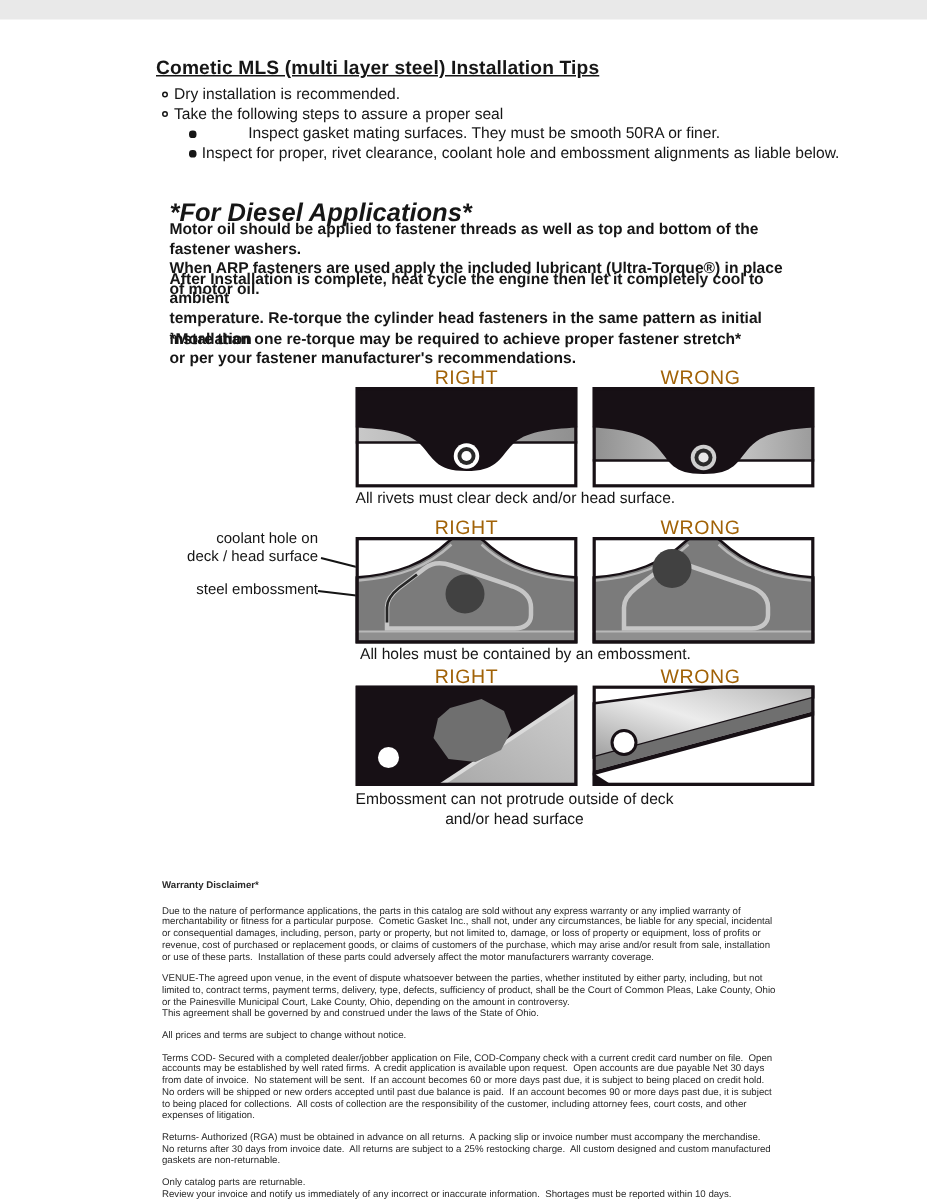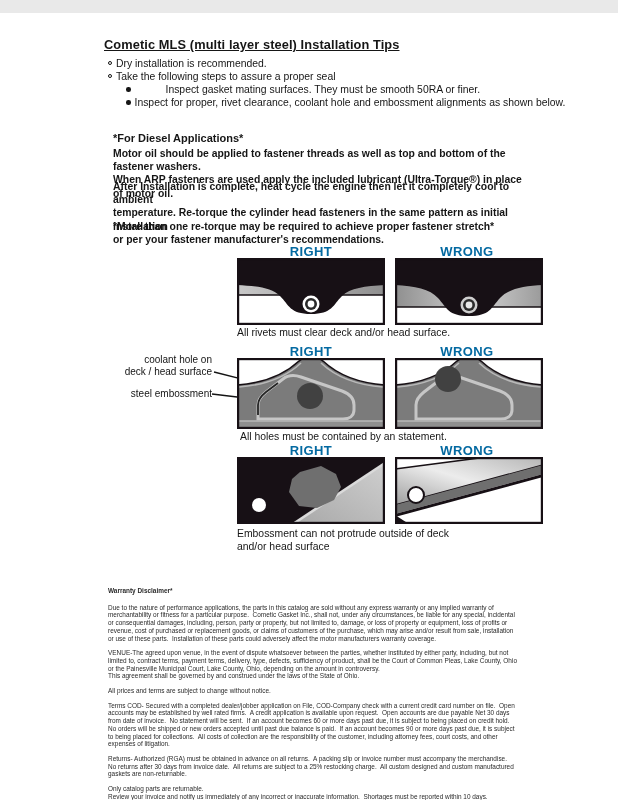--- a/index.html
+++ b/index.html
@@ -20,25 +20,25 @@
   .marker-o {
     width:4px; height:4px; border:1px solid #161616; border-radius:50%;
     margin:4px 4px 0 0; flex:0 0 auto;
   }
   .marker-f {
     width:4.5px; height:4.5px; background:#161616; border-radius:50%;
     margin:4px 4px 0 0; flex:0 0 auto;
   }
 
   
-  .diesel-head { left:113px; top:119px; font-size:11px; font-weight:bold; }
+  .diesel-head { left:113px; top:119px; font-size:17px; font-weight:bold;font-style:italic; }
   .body-par { left:113px; width:412px; font-size:10.4px; line-height:13.2px; white-space:pre-wrap;font-weight:bold; }
 
   
-  .panel-label { font-size:13px; font-weight:bold; color:#0369a1; letter-spacing:.4px; text-align:center; width:148px; }
+  .panel-label { font-size:13px; font-weight:normal; color:#a16207; letter-spacing:.4px; text-align:center; width:148px; }
   .panel { width:148px; height:67px; display:block; }
   .caption { font-size:10.4px; line-height:12.5px; white-space:pre-line; }
   .annot { font-size:10px; line-height:11.5px; text-align:right; white-space:pre-line; color:#141414; }
 
   
   .disclaimer { left:108px; top:574px; width:410px; font-size:6.45px; line-height:7.7px; color:#2a2a2a; }
   .disclaimer p { margin-bottom:7px; white-space:pre-wrap; }
   .disclaimer .d-head { font-weight:bold; margin-bottom:9px; }
 
   .page-num { left:390px; top:792px; font-size:13px; color:#a21caf; }
@@ -58,21 +58,21 @@
     <div class="bullet-row">
       <span class="marker-o"></span>
       <span>Take the following steps to assure a proper seal</span>
     </div>
     <div class="bullet-row" style="margin-left:18px;gap:31px;">
       <span class="marker-f"></span>
       <span>Inspect gasket mating surfaces.  They must be smooth 50RA or finer.</span>
     </div>
     <div class="bullet-row" style="margin-left:18px;">
       <span class="marker-f"></span>
-      <span>Inspect for proper, rivet clearance, coolant hole and embossment alignments as shown below.</span>
+      <span>Inspect for proper, rivet clearance, coolant hole and embossment alignments as liable below.</span>
     </div>
   </div>
 
   <div class="abs diesel-head">*For Diesel Applications*</div>
   <div class="abs body-par" style="top:134px;">Motor oil should be applied to fastener threads as well as top and bottom of the fastener washers.
 When ARP fasteners are used apply the included lubricant (Ultra-Torque®) in place of motor oil.</div>
   <div class="abs body-par" style="top:167px;">After Installation is complete, heat cycle the engine then let it completely cool to ambient
 temperature. Re-torque the cylinder head fasteners in the same pattern as initial installation
 or per your fastener manufacturer's recommendations.</div>
   <div class="abs body-par" style="top:207px;">*More than one re-torque may be required to achieve proper fastener stretch*</div>
@@ -147,21 +147,21 @@
     <path d="M0,71 V27 C28,25 47,17 62,3 L66,0 H82 L86,3 C101,17 120,25 148,27 V71 Z" fill="#7b7b7b" stroke="#171015" stroke-width="1.6"></path>
     <path d="M2,29 C30,27 49,19 64,5" fill="none" stroke="#b9b9b9" stroke-width="1.6"></path>
     <path d="M146,29 C118,27 99,19 84,5" fill="none" stroke="#b9b9b9" stroke-width="1.6"></path>
     <path d="M21,61 V47 C21,42 24,38 29,34 L46,21 C51,17 58,17 64,19 L105,33 C113,36 117,41 117,47 V52 C117,58 112,61 106,61 Z" fill="none" stroke="#c6c6c6" stroke-width="3"></path>
     <circle cx="53" cy="21" r="13" fill="#414141"></circle>
     <rect x="0" y="63" width="148" height="8" fill="#8f8f8f"></rect>
     <line x1="0" y1="63" x2="148" y2="63" stroke="#b9b9b9" stroke-width="1.4"></line>
     <rect x="1" y="1" width="146" height="69" fill="none" stroke="#171015" stroke-width="2.4"></rect>
   </svg>
 
-  <div class="abs caption" style="left:240px; top:418px;">All holes must be contained by an statement.</div>
+  <div class="abs caption" style="left:240px; top:418px;">All holes must be contained by an embossment.</div>
 
   <div class="abs panel-label" style="left:237px; top:430px;">RIGHT</div>
   <div class="abs panel-label" style="left:393px; top:430px;">WRONG</div>
 
   <svg class="abs panel" style="left:237px; top:444px;" viewBox="0 0 148 67">
     <defs>
       <linearGradient id="g3" x1="0" y1="1" x2="1" y2="0">
         <stop offset="0" stop-color="#a8a8a8"></stop>
           <stop offset="1" stop-color="#cfcfcf"></stop>
       </linearGradient>
@@ -184,21 +184,21 @@
     </defs>
     <rect x="0" y="0" width="148" height="67" fill="#ffffff"></rect>
     <path d="M0,12 L92,0 L148,0 L148,8 L0,48 Z" fill="url(#g4)" stroke="#171015" stroke-width="1.6"></path>
     <path d="M0,48 L148,8 L148,17 L0,57 Z" fill="#6f6f6f"></path>
     <path d="M0,57 L148,17 L148,20 L0,60 Z" fill="#171015"></path>
     <path d="M0,58 L14,67 L0,67 Z" fill="#171015"></path>
     <circle cx="21" cy="38" r="8" fill="#ffffff" stroke="#171015" stroke-width="2"></circle>
     <rect x="1" y="1" width="146" height="65" fill="none" stroke="#171015" stroke-width="2.4"></rect>
   </svg>
 
-  <div class="abs caption" style="left:237px; top:515px;">Embossment can not protrude outside of deck
+  <div class="abs caption" style="left:237px; top:515px;text-align:center;">Embossment can not protrude outside of deck
 and/or head surface</div>
 
   <div class="abs disclaimer">
     <p class="d-head">Warranty Disclaimer*</p>
     <p>Due to the nature of performance applications, the parts in this catalog are sold without any express warranty or any implied warranty of merchantability or fitness for a particular purpose.  Cometic Gasket Inc., shall not, under any circumstances, be liable for any special, incidental or consequential damages, including, person, party or property, but not limited to, damage, or loss of property or equipment, loss of profits or revenue, cost of purchased or replacement goods, or claims of customers of the purchase, which may arise and/or result from sale, installation or use of these parts.  Installation of these parts could adversely affect the motor manufacturers warranty coverage.</p>
     <p>VENUE-The agreed upon venue, in the event of dispute whatsoever between the parties, whether instituted by either party, including, but not limited to, contract terms, payment terms, delivery, type, defects, sufficiency of product, shall be the Court of Common Pleas, Lake County, Ohio or the Painesville Municipal Court, Lake County, Ohio, depending on the amount in controversy.
 This agreement shall be governed by and construed under the laws of the State of Ohio.</p>
     <p>All prices and terms are subject to change without notice.</p>
     <p>Terms COD- Secured with a completed dealer/jobber application on File, COD-Company check with a current credit card number on file.  Open accounts may be established by well rated firms.  A credit application is available upon request.  Open accounts are due payable Net 30 days from date of invoice.  No statement will be sent.  If an account becomes 60 or more days past due, it is subject to being placed on credit hold.  No orders will be shipped or new orders accepted until past due balance is paid.  If an account becomes 90 or more days past due, it is subject to being placed for collections.  All costs of collection are the responsibility of the customer, including attorney fees, court costs, and other expenses of litigation.</p>
     <p>Returns- Authorized (RGA) must be obtained in advance on all returns.  A packing slip or invoice number must accompany the merchandise.  No returns after 30 days from invoice date.  All returns are subject to a 25% restocking charge.  All custom designed and custom manufactured gaskets are non-returnable.</p>

